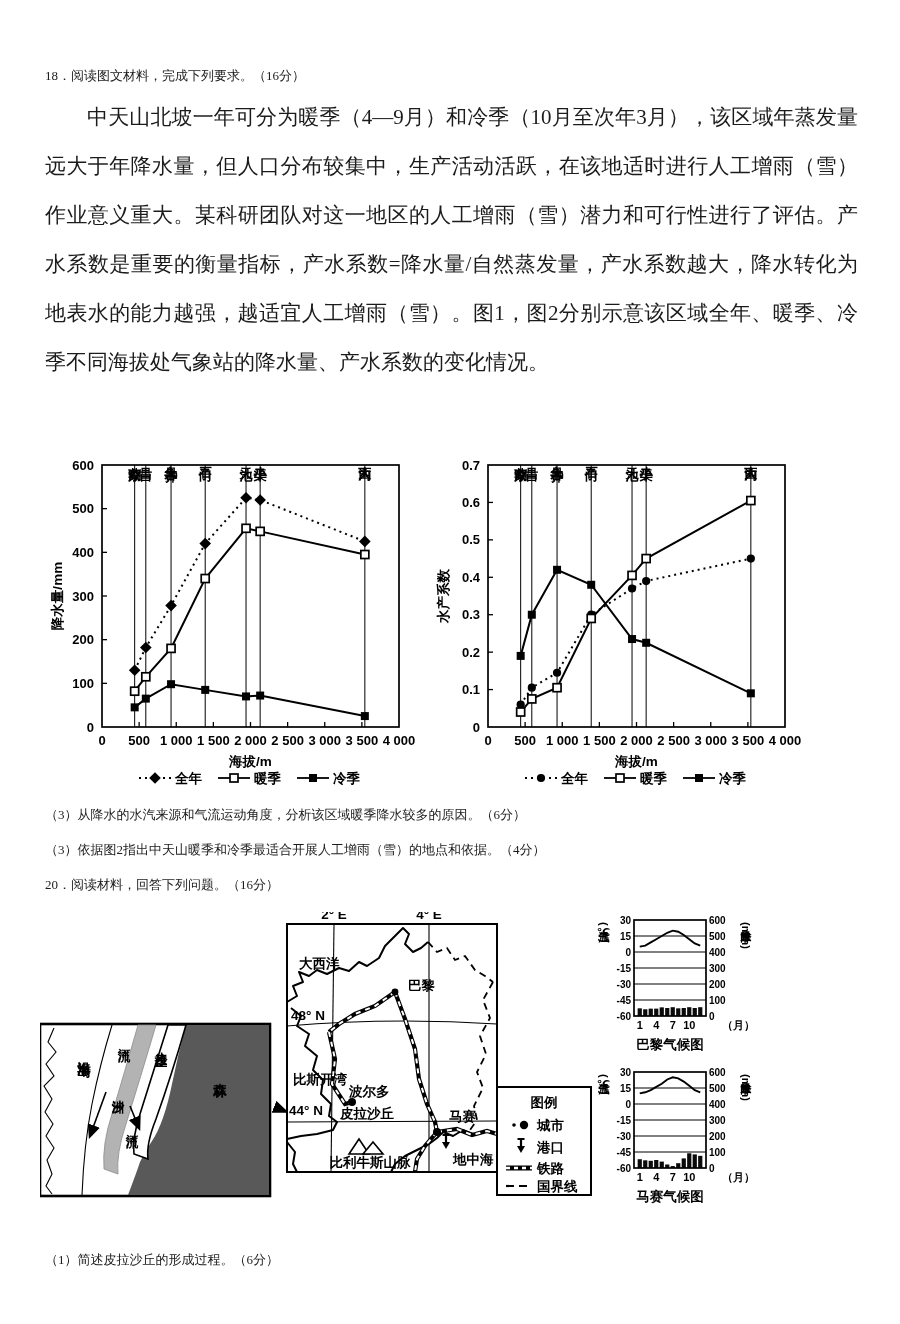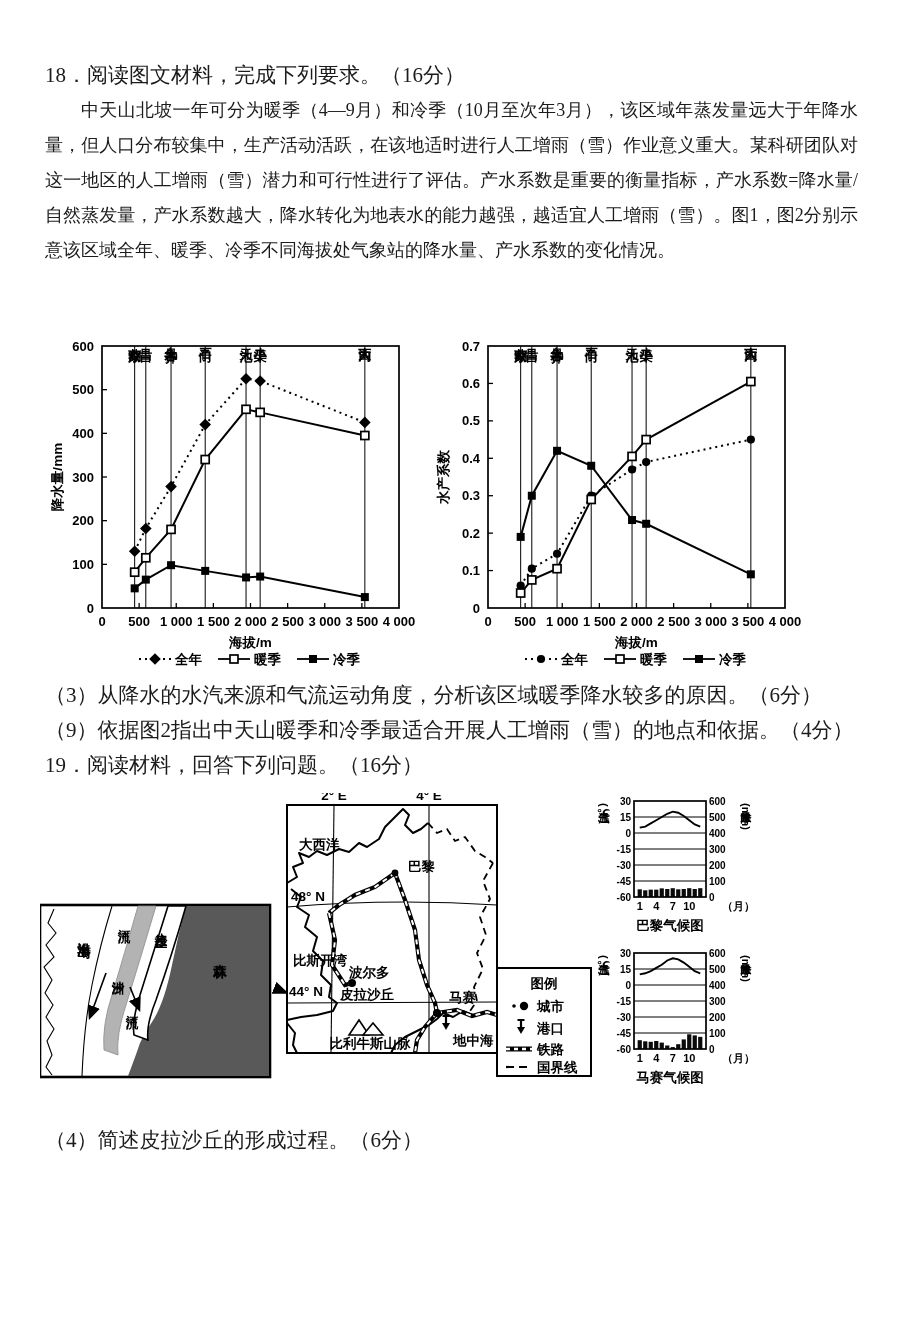--- a/index.html
+++ b/index.html
@@ -1,20 +1,20 @@
 <!DOCTYPE html>
 <html><head>
 <meta charset="utf-8">
 <style>
   html,body{margin:0;padding:0;background:#fff;}
   body{width:900px;height:1324px;position:relative;color:#1b1b1b;
        font-family:"Liberation Serif","DejaVu Serif",serif;}
   .page{padding:58px 42px 0 45px;}
-  .line{font-size:21px;line-height:35px;white-space:nowrap;}
-  .para{font-size:18px;line-height:35px;text-align:justify;text-indent:2em;margin:0;font-family:Liberation Serif, serif;}
+  .line{font-size:13px;line-height:35px;white-space:nowrap;}
+  .para{font-size:21px;line-height:49px;text-align:justify;text-indent:2em;margin:0;font-family:Liberation Serif, serif;}
   .figrow{display:flex;justify-content:flex-start;margin:10px 0 2px 2px;gap:6px;}
   .figrow svg{display:block;}
   .mapfig{margin:10px 0 4px -5px;text-align:center;}
   
   text{fill:#000;}
   .tk{font:bold 13px "Liberation Sans","DejaVu Sans",sans-serif;}
   .tk2{font:bold 13.5px "Liberation Sans","DejaVu Sans",sans-serif;}
   .lg{font:bold 13.5px "Liberation Sans","DejaVu Sans",sans-serif;}
   .ck{font:bold 10px "Liberation Sans","DejaVu Sans",sans-serif;}
   .cm{font:bold 11px "Liberation Sans","DejaVu Sans",sans-serif;}
@@ -196,23 +196,23 @@
         <line x1="171" y1="381" x2="203" y2="381" stroke="#000" stroke-width="1.8"></line>
         <rect x="183" y="377" width="8" height="8" fill="#fff" stroke="#000" stroke-width="1.7"></rect>
         <text x="207" y="386" class="lg">暖季</text>
         <line x1="250" y1="381" x2="282" y2="381" stroke="#000" stroke-width="1.8"></line>
         <rect x="262" y="377" width="8" height="8" fill="#000"></rect>
         <text x="286" y="386" class="lg">冷季</text>
       </svg>
   </div>
 
   <div class="line">（3）从降水的水汽来源和气流运动角度，分析该区域暖季降水较多的原因。（6分）</div>
-  <div class="line">（9）依据图2指出中天山暖季和冷季最适合开展人工增雨（雪）的地点和依据。（4分）</div>
-
-  <div class="line">19．阅读材料，回答下列问题。（16分）</div>
+  <div class="line">（3）依据图2指出中天山暖季和冷季最适合开展人工增雨（雪）的地点和依据。（4分）</div>
+
+  <div class="line">20．阅读材料，回答下列问题。（16分）</div>
 
   <div class="mapfig">
     <svg width="830" height="322" viewBox="0 0 830 322">
       <defs>
         <marker id="arr" markerWidth="10" markerHeight="8" refX="8" refY="4" orient="auto">
           <path d="M10,0 L0,4 L10,8 Z" fill="#000"></path>
         </marker>
         <marker id="arr2" markerWidth="9" markerHeight="8" refX="7" refY="4" orient="auto">
           <path d="M0,0 L9,4 L0,8 Z" fill="#000"></path>
         </marker>
@@ -402,15 +402,15 @@
           <text x="84.75" y="115" text-anchor="middle" class="cm">7</text>
           <text x="101.25" y="115" text-anchor="middle" class="cm">10</text>
           <text x="134" y="115" class="cm">（月）</text>
           <text x="16" y="8" class="cm vt">气温(℃)</text>
           <text x="158" y="8" class="cm vt">降水量(mm)</text>
           <text x="82" y="135" text-anchor="middle" class="ct">马赛气候图</text>
         </g>
     </svg>
   </div>
 
-  <div class="line">（4）简述皮拉沙丘的形成过程。（6分）</div>
+  <div class="line">（1）简述皮拉沙丘的形成过程。（6分）</div>
 
 </div>
 
 </body></html>

